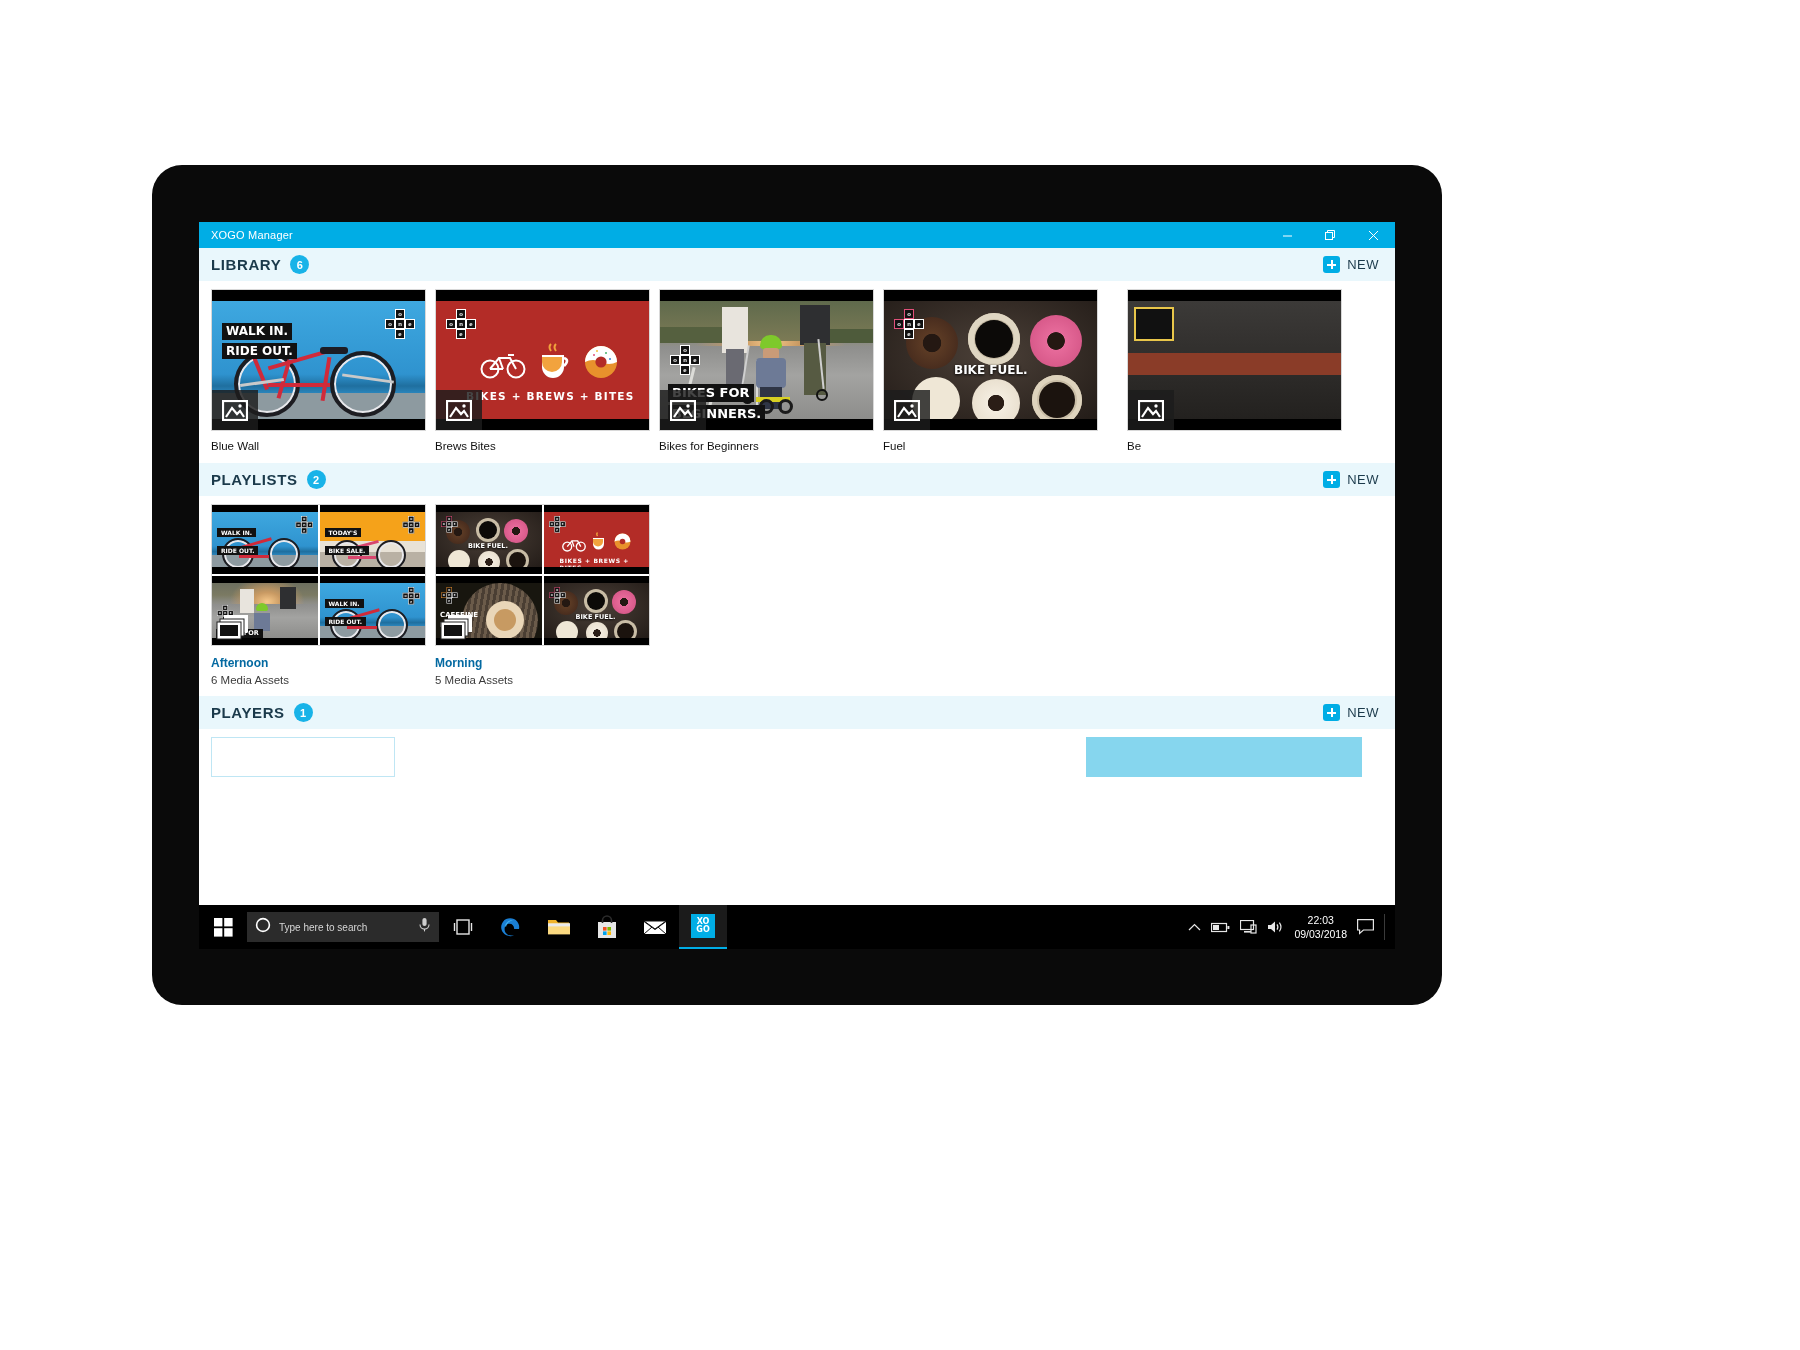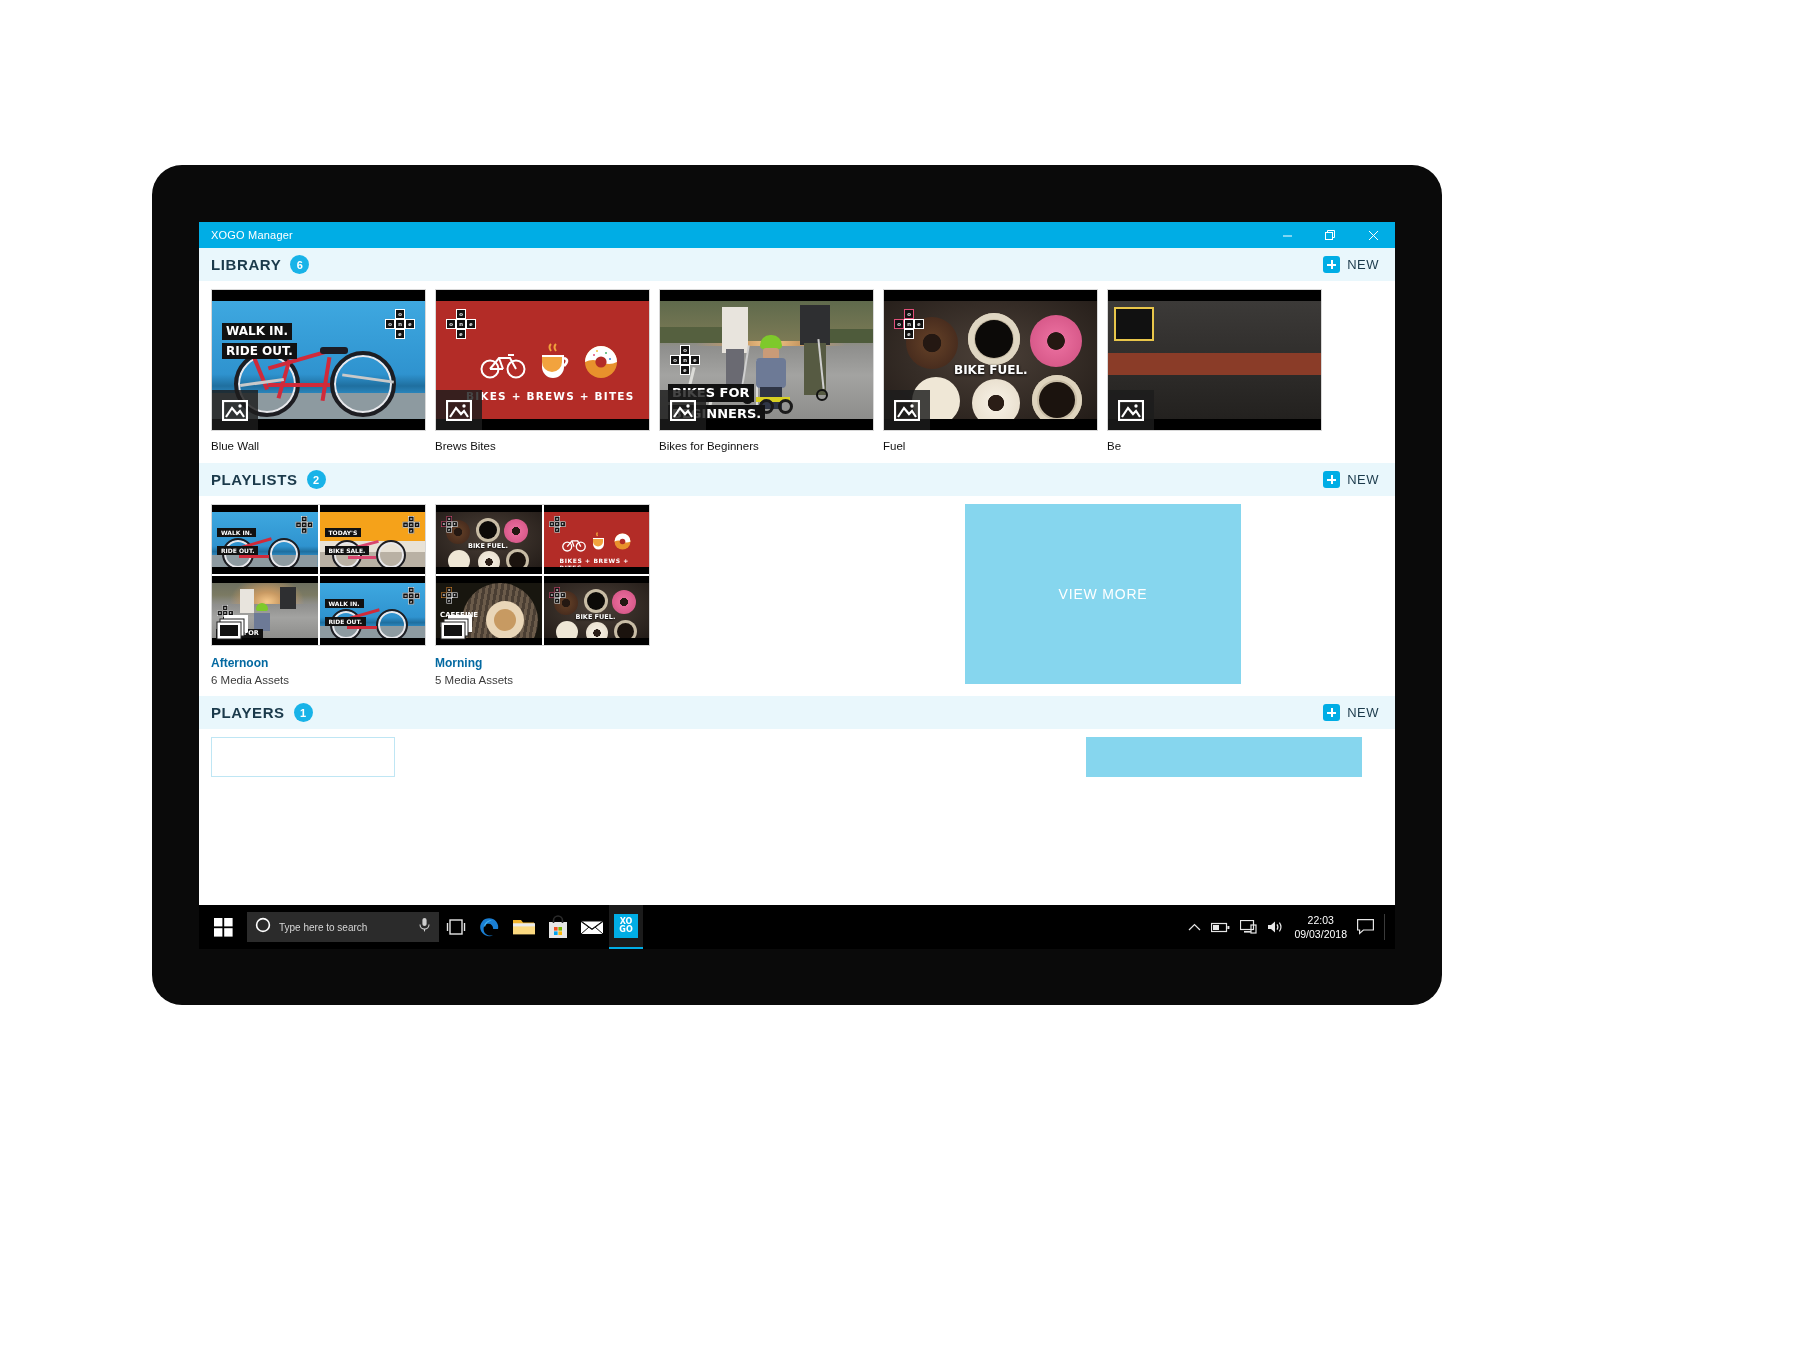--- a/index.html
+++ b/index.html
@@ -217,21 +217,21 @@
     position: absolute; left: 0; bottom: 0; width: 1196px; height: 44px;
     background: #000000; display: flex; align-items: center;
   }
   .tb-start { width: 48px; height: 44px; display: flex; align-items: center; justify-content: center; }
   .tb-search {
     width: 192px; height: 30px; background: #2b2b2b;
     display: flex; align-items: center; gap: 8px; padding: 0 8px;
   }
   .tb-search .ph { font-size: 10px; color: #d6d6d6; flex: 1; }
   .tb-icons { display: flex; align-items: center; }
-  .tb-icon { width: 34px; height: 44px; display: flex; align-items: center; justify-content: center; }
+  .tb-icon { width: 48px; height: 44px; display: flex; align-items: center; justify-content: center; }
   .tb-icon.active { background: #1b1b1b; border-bottom: 2px solid #00ade5; }
   .tray { margin-left: auto; display: flex; align-items: center; gap: 10px; padding-right: 10px; }
   .tray-icon { display: flex; align-items: center; justify-content: center; }
   .clock { color: #fff; font-size: 10.5px; text-align: center; line-height: 1.35; }
   .tray-sep { width: 1px; height: 26px; background: #3a3a3a; }
 </style>
 </head>
 <body>
 
 <div id="device">
@@ -451,21 +451,21 @@
             <svg width="26" height="21" viewBox="0 0 26 21">
               <rect x="1" y="1" width="24" height="19" fill="none" stroke="#fff" stroke-width="2.2"></rect>
               <polyline points="4,17 10,8 15,14 18,11 22,17" fill="none" stroke="#fff" stroke-width="2.2"></polyline>
               <circle cx="18" cy="6" r="1.7" fill="#fff"></circle>
             </svg>
           </div>
         </div>
         <div class="lib-caption">Fuel</div>
       </div>
 
-      <div class="lib-card" style="width:179px;">
+      <div class="lib-card" style="width:179px;margin-left:20px;">
         <div class="lib-thumb">
           <div class="stage">
             <div style="position:absolute; inset:0; background:linear-gradient(180deg,#3c3a38,#23211f);"></div>
             <div style="position:absolute; left:6px; top:6px; width:40px; height:34px; background:#111; border:2px solid #e8c64a;"></div>
             <div style="position:absolute; left:0; top:52px; right:0; height:22px; background:#8a3c28;"></div>
           </div>
           <div class="media-badge">
             <svg width="26" height="21" viewBox="0 0 26 21">
               <rect x="1" y="1" width="24" height="19" fill="none" stroke="#fff" stroke-width="2.2"></rect>
               <polyline points="4,17 10,8 15,14 18,11 22,17" fill="none" stroke="#fff" stroke-width="2.2"></polyline>
@@ -695,23 +695,20 @@
                   <span class="cell c-bot">e</span>
               </div>
               <div style="position:absolute; left:32px; top:30px; z-index:6; color:#fff; font-weight:700; font-size:6.5px; font-family:'DejaVu Sans',sans-serif; text-shadow:0 1px 2px #000;">BIKE FUEL.</div>
             </div>
           </div>
         </div>
         <div class="pl-name">Morning</div>
         <div class="pl-sub">5 Media Assets</div>
       </div>
 
-      <div class="viewmore">
-        <span>VIEW MORE</span>
-      </div>
     </div>
 
     <div class="section-head" style="margin-top:10px;">
       <div class="sh-left">
         <div class="sh-title">PLAYERS</div>
         <div class="sh-badge">1</div>
       </div>
       <div class="sh-new">
         <span class="plus-box"></span>
         <span class="new-label">NEW</span>

